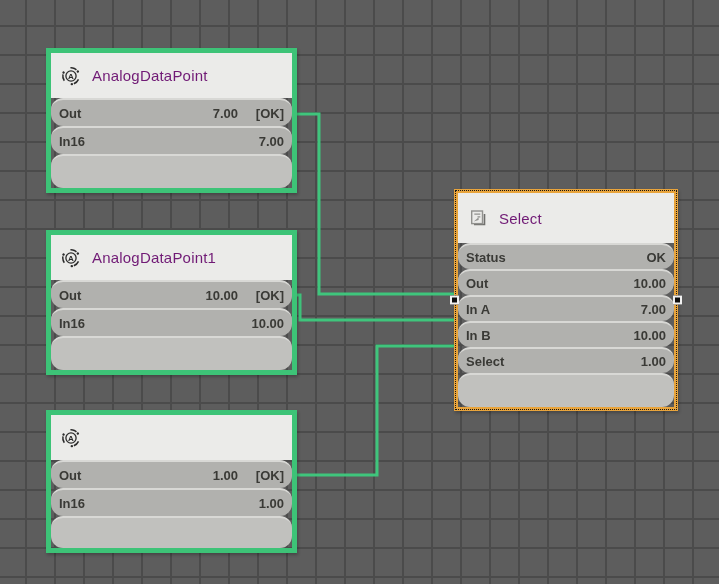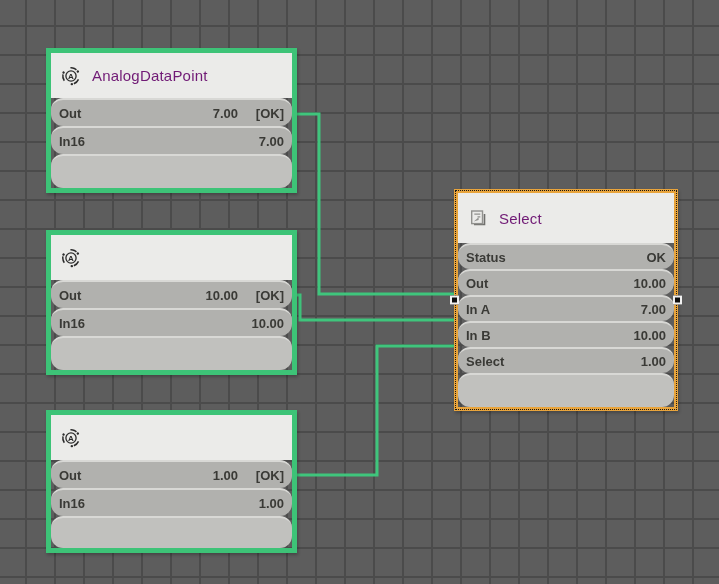--- a/index.html
+++ b/index.html
@@ -100,20 +100,21 @@
   <div class="node green n2">
     <div class="hdr">
       <span class="icon">
         <svg viewBox="0 0 20 20" width="20" height="20">
           <circle cx="10" cy="10" r="8.2" fill="none" stroke="#2b2b2b" stroke-width="1.5" stroke-dasharray="6.5 10.7" transform="rotate(24 10 10)"></circle>
           <circle cx="10" cy="10" r="8.2" fill="none" stroke="#2b2b2b" stroke-width="2.4" stroke-dasharray="0.1 17.1" stroke-linecap="round" transform="rotate(84 10 10)"></circle>
           <circle cx="10" cy="10" r="5.1" fill="none" stroke="#2b2b2b" stroke-width="1.3"></circle>
           <text x="10" y="13" font-size="8" font-weight="bold" text-anchor="middle" fill="#2b2b2b">A</text>
         </svg>
       </span>
+      <span class="title">AnalogDataPoint1</span>
     </div>
     <div class="row">
       <span class="lbl">Out</span>
       <span class="val">10.00</span>
       <span class="sts">[OK]</span>
     </div>
     <div class="row">
       <span class="lbl">In16</span>
       <span class="val">10.00</span>
     </div>

